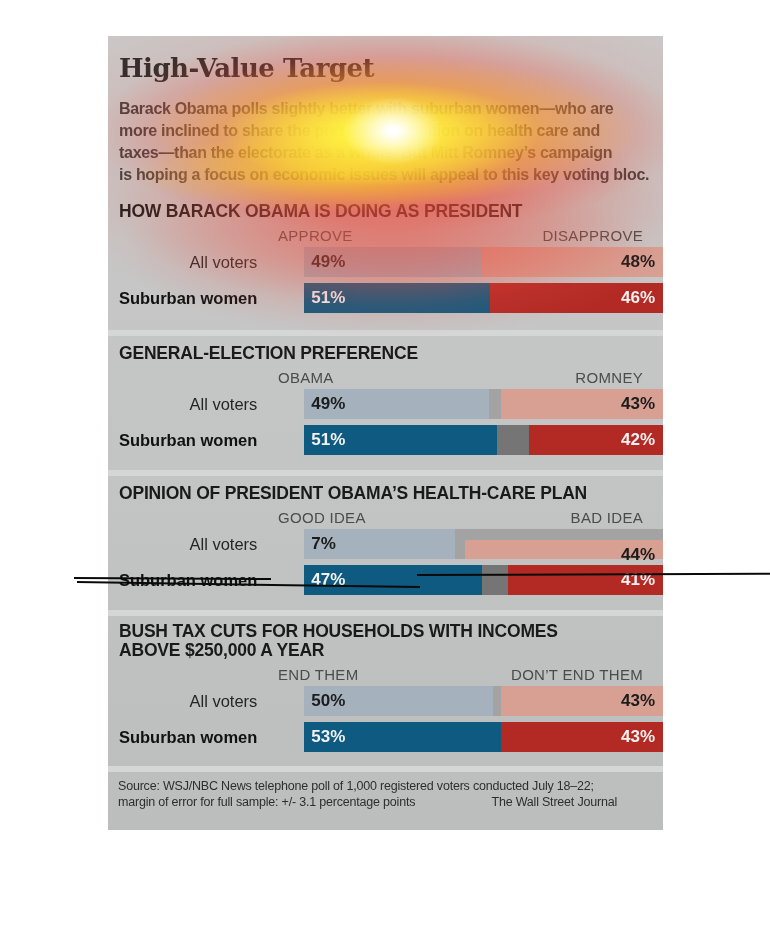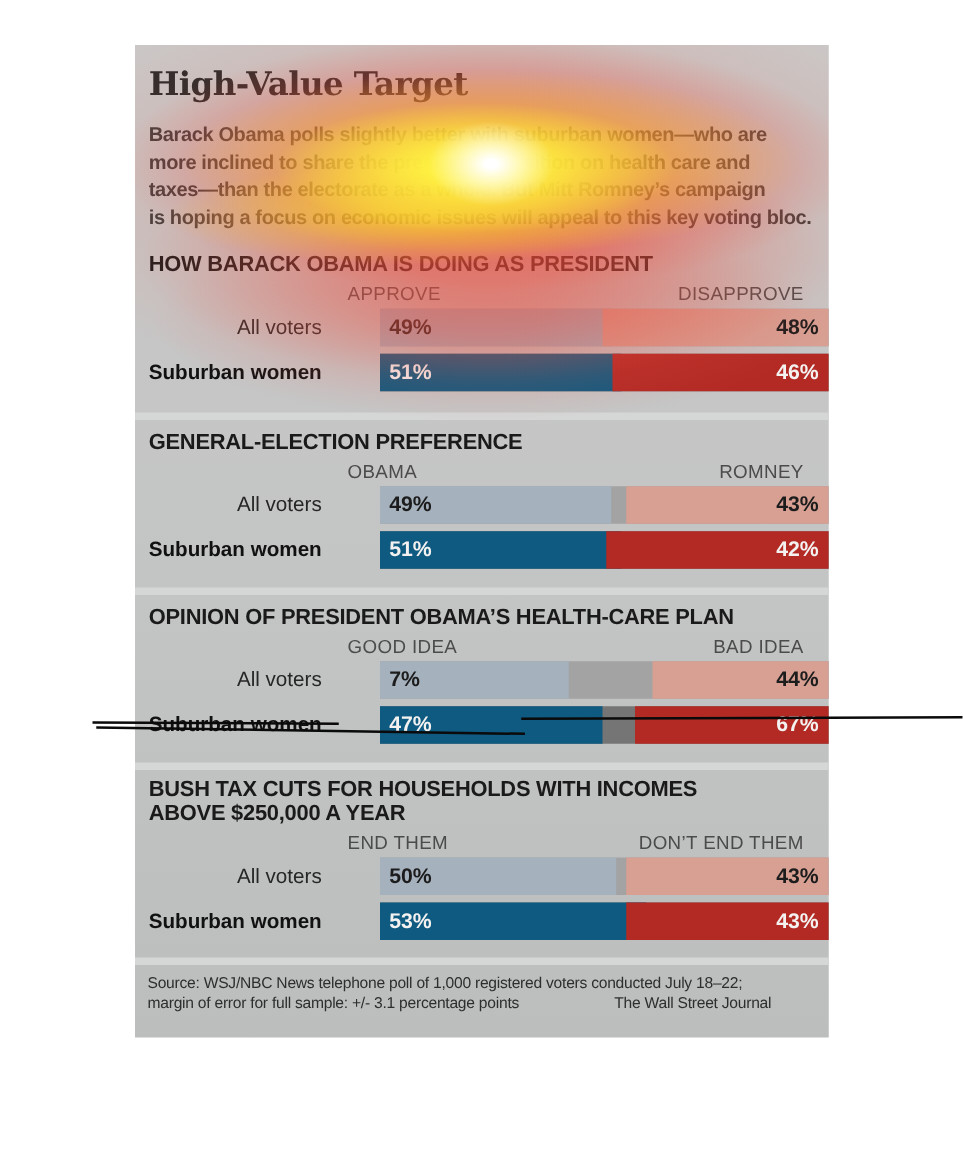--- a/index.html
+++ b/index.html
@@ -131,52 +131,52 @@
               <span class="pct">43%</span>
             </div>
       </div>
     </div>
     <div class="chart-row second">
       <div class="row-label">Suburban women</div>
       <div class="bar-track" style="background: rgb(117, 117, 117);">
         <div class="bar bar-left" style="width: 192.3px; background: rgb(14, 90, 128);">
               <span class="pct">51%</span>
             </div>
-        <div class="bar bar-right" style="width: 178px; background: rgb(179, 42, 37);">
+        <div class="bar bar-right" style="width: 134px; background: rgb(179, 42, 37);">
               <span class="pct">42%</span>
             </div>
       </div>
     </div>
   </div>
 
   <div class="section" style="top: 448px;">
     <div class="sec-title">OPINION OF PRESIDENT OBAMA’S HEALTH-CARE PLAN</div>
     <div class="cols-row">
       <span class="col-left">GOOD IDEA</span>
       <span class="col-right">BAD IDEA</span>
     </div>
     <div class="chart-row first">
       <div class="row-label">All voters</div>
       <div class="bar-track" style="background: rgb(163, 163, 163);">
         <div class="bar bar-left" style="width: 150.8px; background: rgb(165, 177, 189);">
               <span class="pct">7%</span>
             </div>
-        <div class="bar bar-right" style="width: 141px; background: rgb(215, 160, 147);">
+        <div class="bar bar-right" style="width: 198px; background: rgb(215, 160, 147); margin-top: 11px;">
               <span class="pct">44%</span>
             </div>
       </div>
     </div>
     <div class="chart-row second">
       <div class="row-label">Suburban women</div>
       <div class="bar-track" style="background: rgb(117, 117, 117);">
         <div class="bar bar-left" style="width: 177.2px; background: rgb(14, 90, 128);">
               <span class="pct">47%</span>
             </div>
         <div class="bar bar-right" style="width: 154.6px; background: rgb(179, 42, 37);">
-              <span class="pct">67%</span>
+              <span class="pct">41%</span>
             </div>
       </div>
     </div>
   </div>
 
   <div class="section" style="top: 586px;">
     <div class="sec-title">BUSH TAX CUTS FOR HOUSEHOLDS WITH INCOMES
 ABOVE $250,000 A YEAR</div>
     <div class="cols-row">
       <span class="col-left">END THEM</span>

